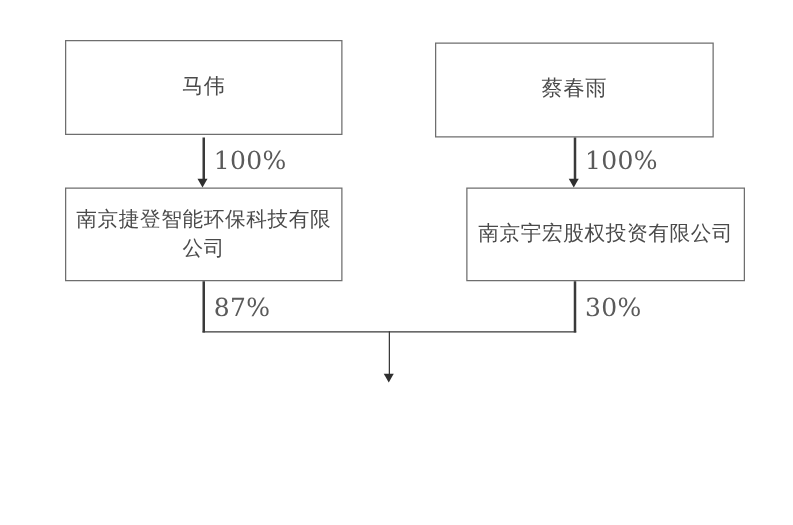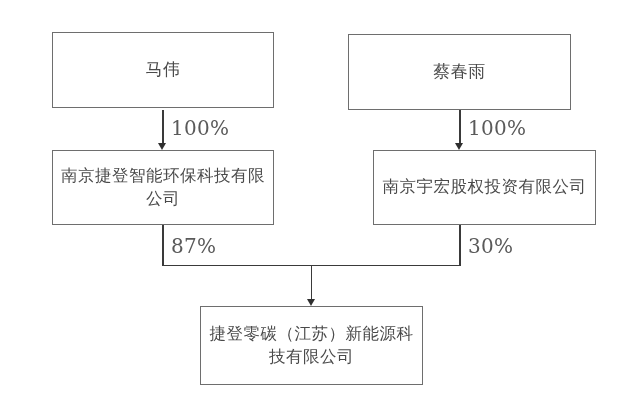--- a/index.html
+++ b/index.html
@@ -84,23 +84,20 @@
   </div>
 
   <div class="node-box node-company" style="left:52px; top:150px; width:222px; height:75px;">
     <span class="node-label">南京捷登智能环保科技有限公司</span>
   </div>
 
   <div class="node-box node-company" style="left:348px; top:150px; width:223px; height:75px;margin-left:25px;">
     <span class="node-label">南京宇宏股权投资有限公司</span>
   </div>
 
-  <div class="node-box node-company" style="left:200px; top:306px; width:223px; height:79px;">
-    <span class="node-label">捷登零碳（江苏）新能源科技有限公司</span>
-  </div>
 
   <div class="edge-line edge-v" style="left:162px; top:110px; height:34px;"></div>
   <div class="arrow-head" style="left:158.2px; top:143px;"></div>
   <div class="edge-label" style="left:171px; top:116px;">100%</div>
 
   <div class="edge-line edge-v" style="left:459px; top:110px; height:34px;"></div>
   <div class="arrow-head" style="left:455.2px; top:143px;"></div>
   <div class="edge-label" style="left:468px; top:116px;">100%</div>
 
   <div class="edge-line edge-v" style="left:162px; top:225px; height:41px;"></div>

